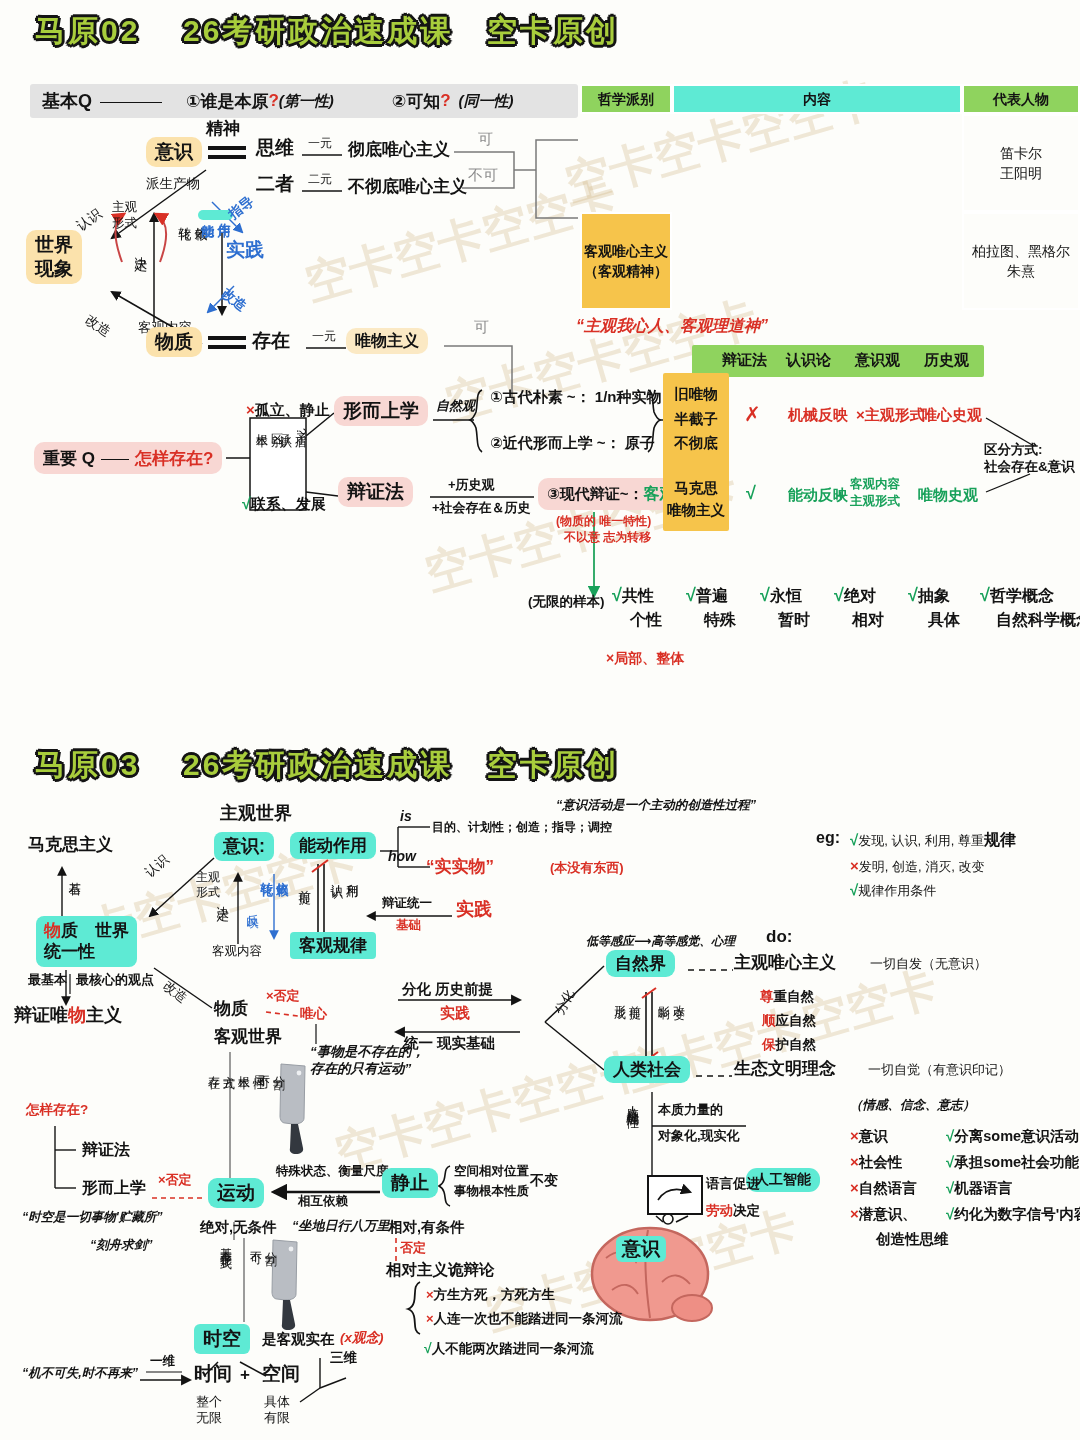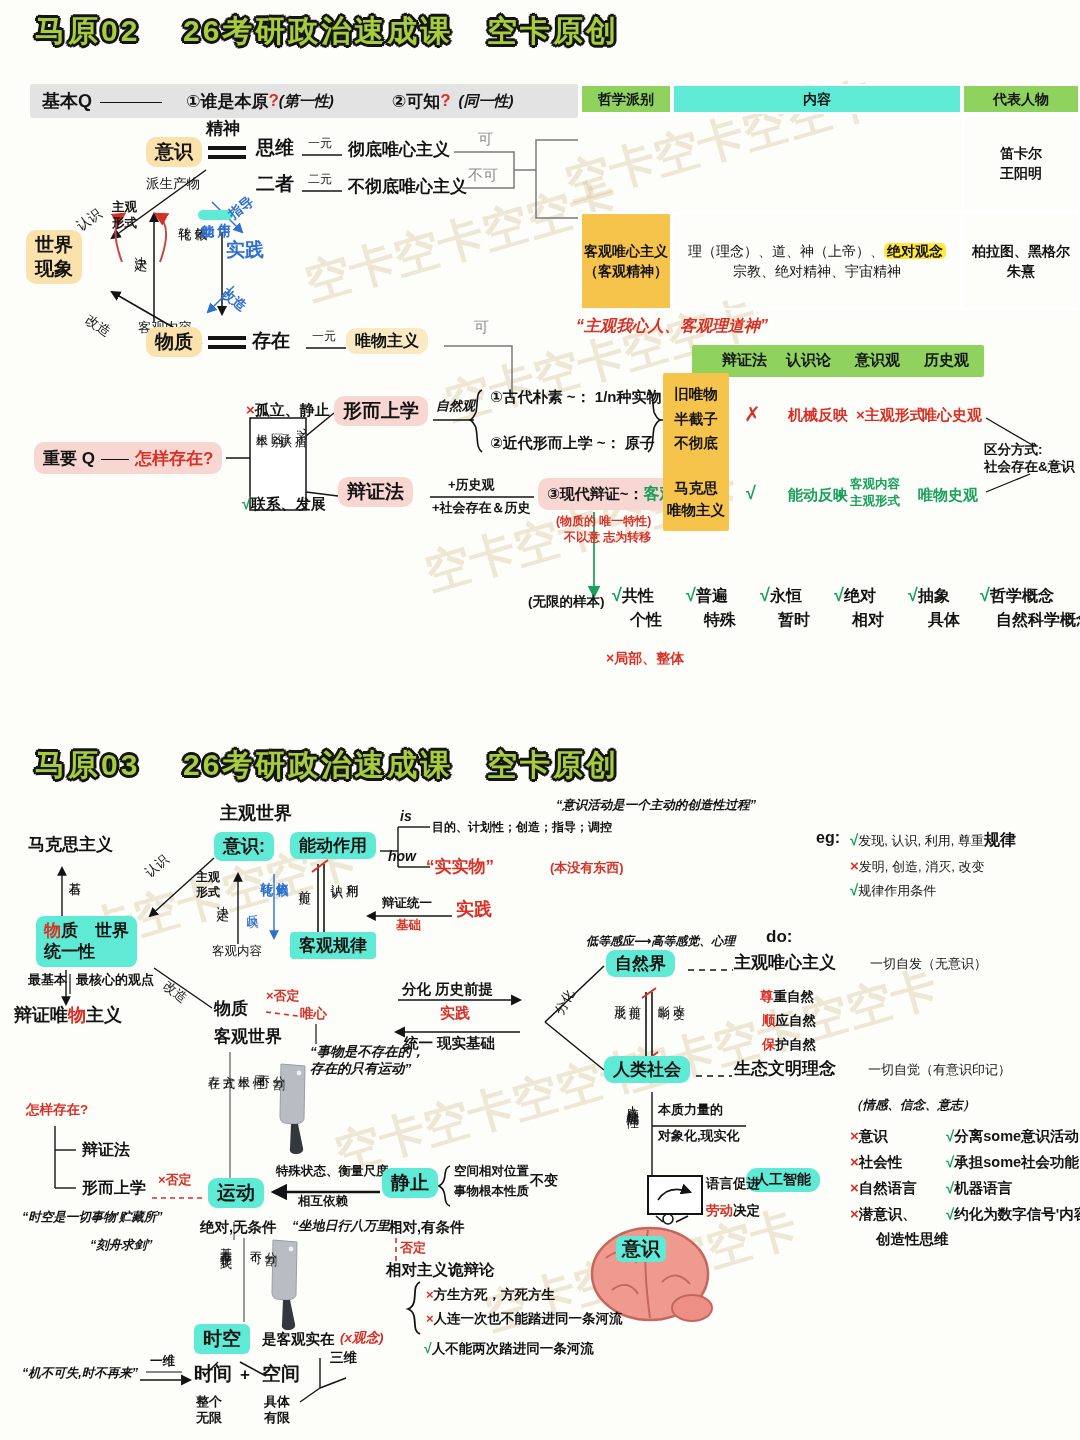--- a/index.html
+++ b/index.html
@@ -2,21 +2,21 @@
 <html><head>
 <meta charset="utf-8">
 <style>
   html,body{margin:0;padding:0;background:#ffffff;}
   #page{position:relative;width:1080px;height:1440px;background:#fdfdfa;
         font-family:"Liberation Sans","DejaVu Sans",sans-serif;color:#131313;overflow:hidden;}
   .wm{position:absolute;color:rgba(206,176,122,.28);font-weight:bold;font-size:46px;
       white-space:nowrap;pointer-events:none;z-index:0;}
   svg.overlay{position:absolute;left:0;top:0;z-index:1;}
   .t{position:absolute;z-index:2;white-space:nowrap;line-height:1.25;}
-  .pre{white-space:pre-line;font-weight:bold;}
+  .pre{white-space:pre-line;}
   .b{font-weight:bold;}
   .it{font-style:italic;}
   .red{color:#d93025;}
   .green{color:#18a15a;}
   .blue{color:#2e6fd0;}
   .gray{color:#8b8b8b;}
   .ctr{text-align:center;}
   .vert{writing-mode:vertical-lr;white-space:pre-line;letter-spacing:2px;}
   .pill{border-radius:10px;padding:3px 9px;}
   .yl{background:#5eead4;}
@@ -185,24 +185,20 @@
       <span class="b it" style="font-size:15px;margin-left:8px">(同一性)</span>
   </div>
 
   <div class="cell b" style="left:580px;top:84px;width:92px;height:30px;background:#8fd35e;font-size:14px">哲学派别</div>
   <div class="cell b" style="left:672px;top:84px;width:290px;height:30px;background:#5eead4;font-size:14px">内容</div>
   <div class="cell b" style="left:962px;top:84px;width:118px;height:30px;background:#8fd35e;font-size:14px">代表人物</div>
   <div class="cell pre" style="left:962px;top:114px;width:118px;height:98px;font-size:14px">笛卡尔
 王阳明</div>
   <div class="cell b pre" style="left:580px;top:212px;width:92px;height:98px;background:#f6c44b;font-size:14px">客观唯心主义
 （客观精神）</div>
-  <div class="cell" style="left:672px;top:212px;width:290px;height:98px;font-size:14px">
-    <div><span>理（理念）、道、神（上帝）、</span><span class="hl b">绝对观念</span></div>
-    <div>宗教、绝对精神、宇宙精神</div>
-  </div>
   <div class="cell pre" style="left:962px;top:212px;width:118px;height:98px;font-size:14px">柏拉图、黑格尔
 朱熹</div>
   <div class="t b it red" style="left:576px;top:316px;font-size:16px">“主观我心人、客观理道神”</div>
 
   <div class="t b" style="left:206px;top:118px;font-size:17px">精神</div>
   <div class="t b pill pe" style="left:146px;top:137px;font-size:19px">意识</div>
   <div class="t" style="left:146px;top:176px;font-size:13.5px">派生产物</div>
   <div class="t b" style="left:256px;top:136px;font-size:19px">思维</div>
   <div class="t" style="left:308px;top:136px;font-size:12px">一元</div>
   <div class="t b" style="left:348px;top:139px;font-size:17px">彻底唯心主义</div>

